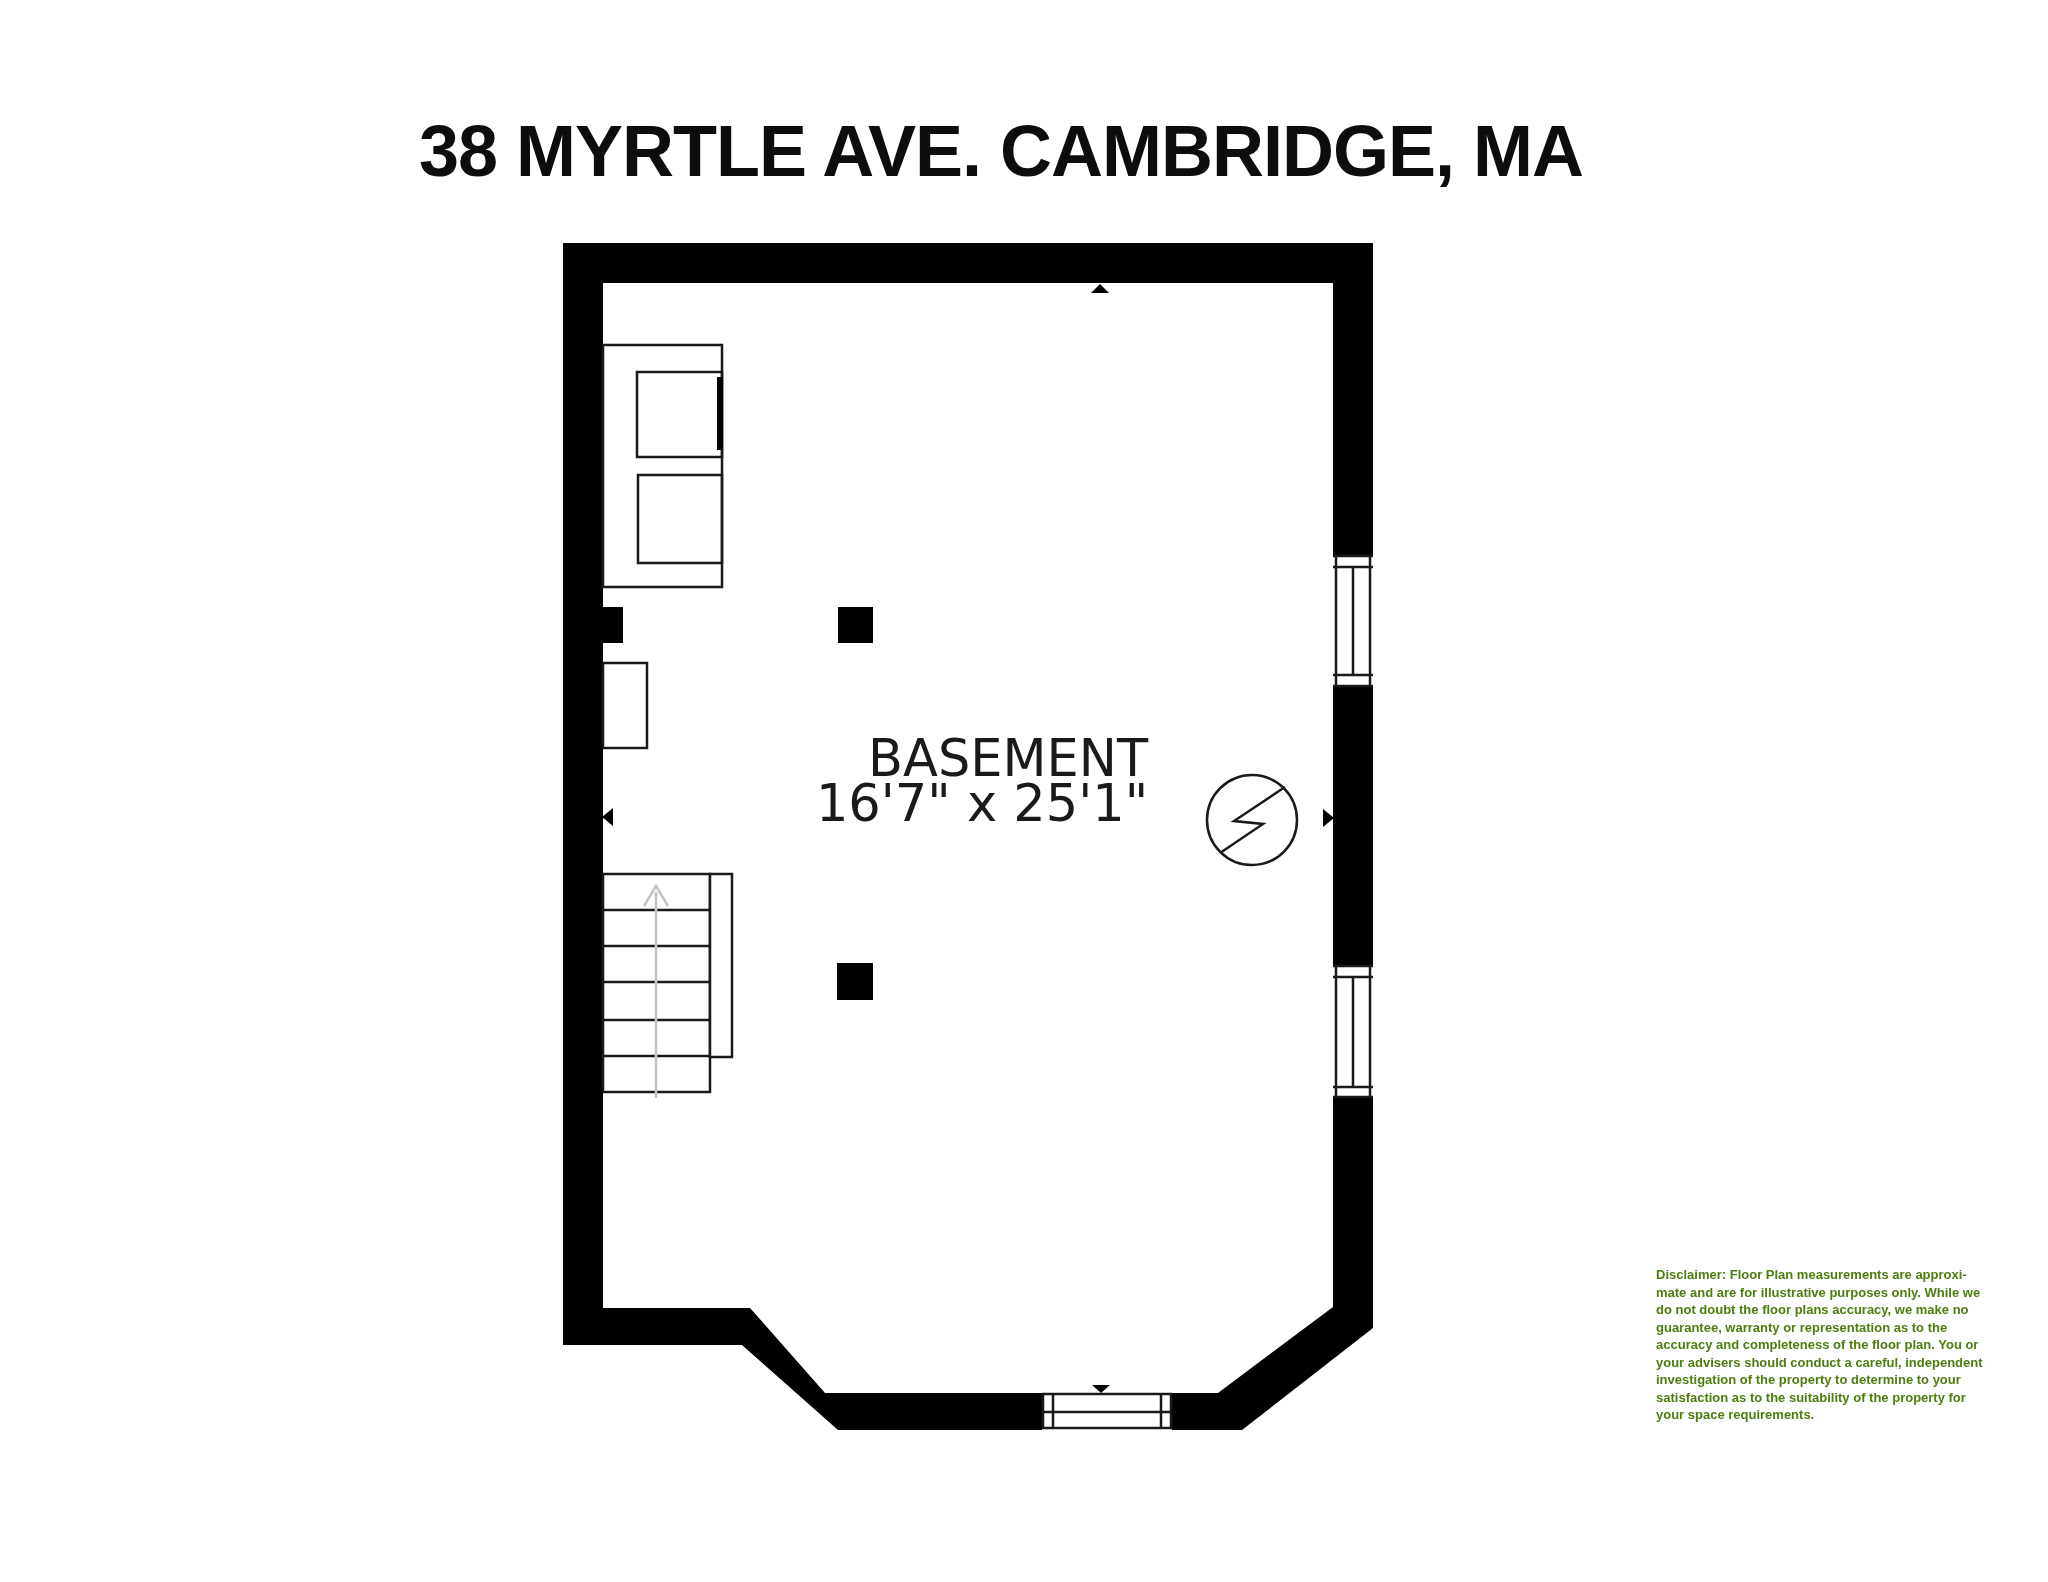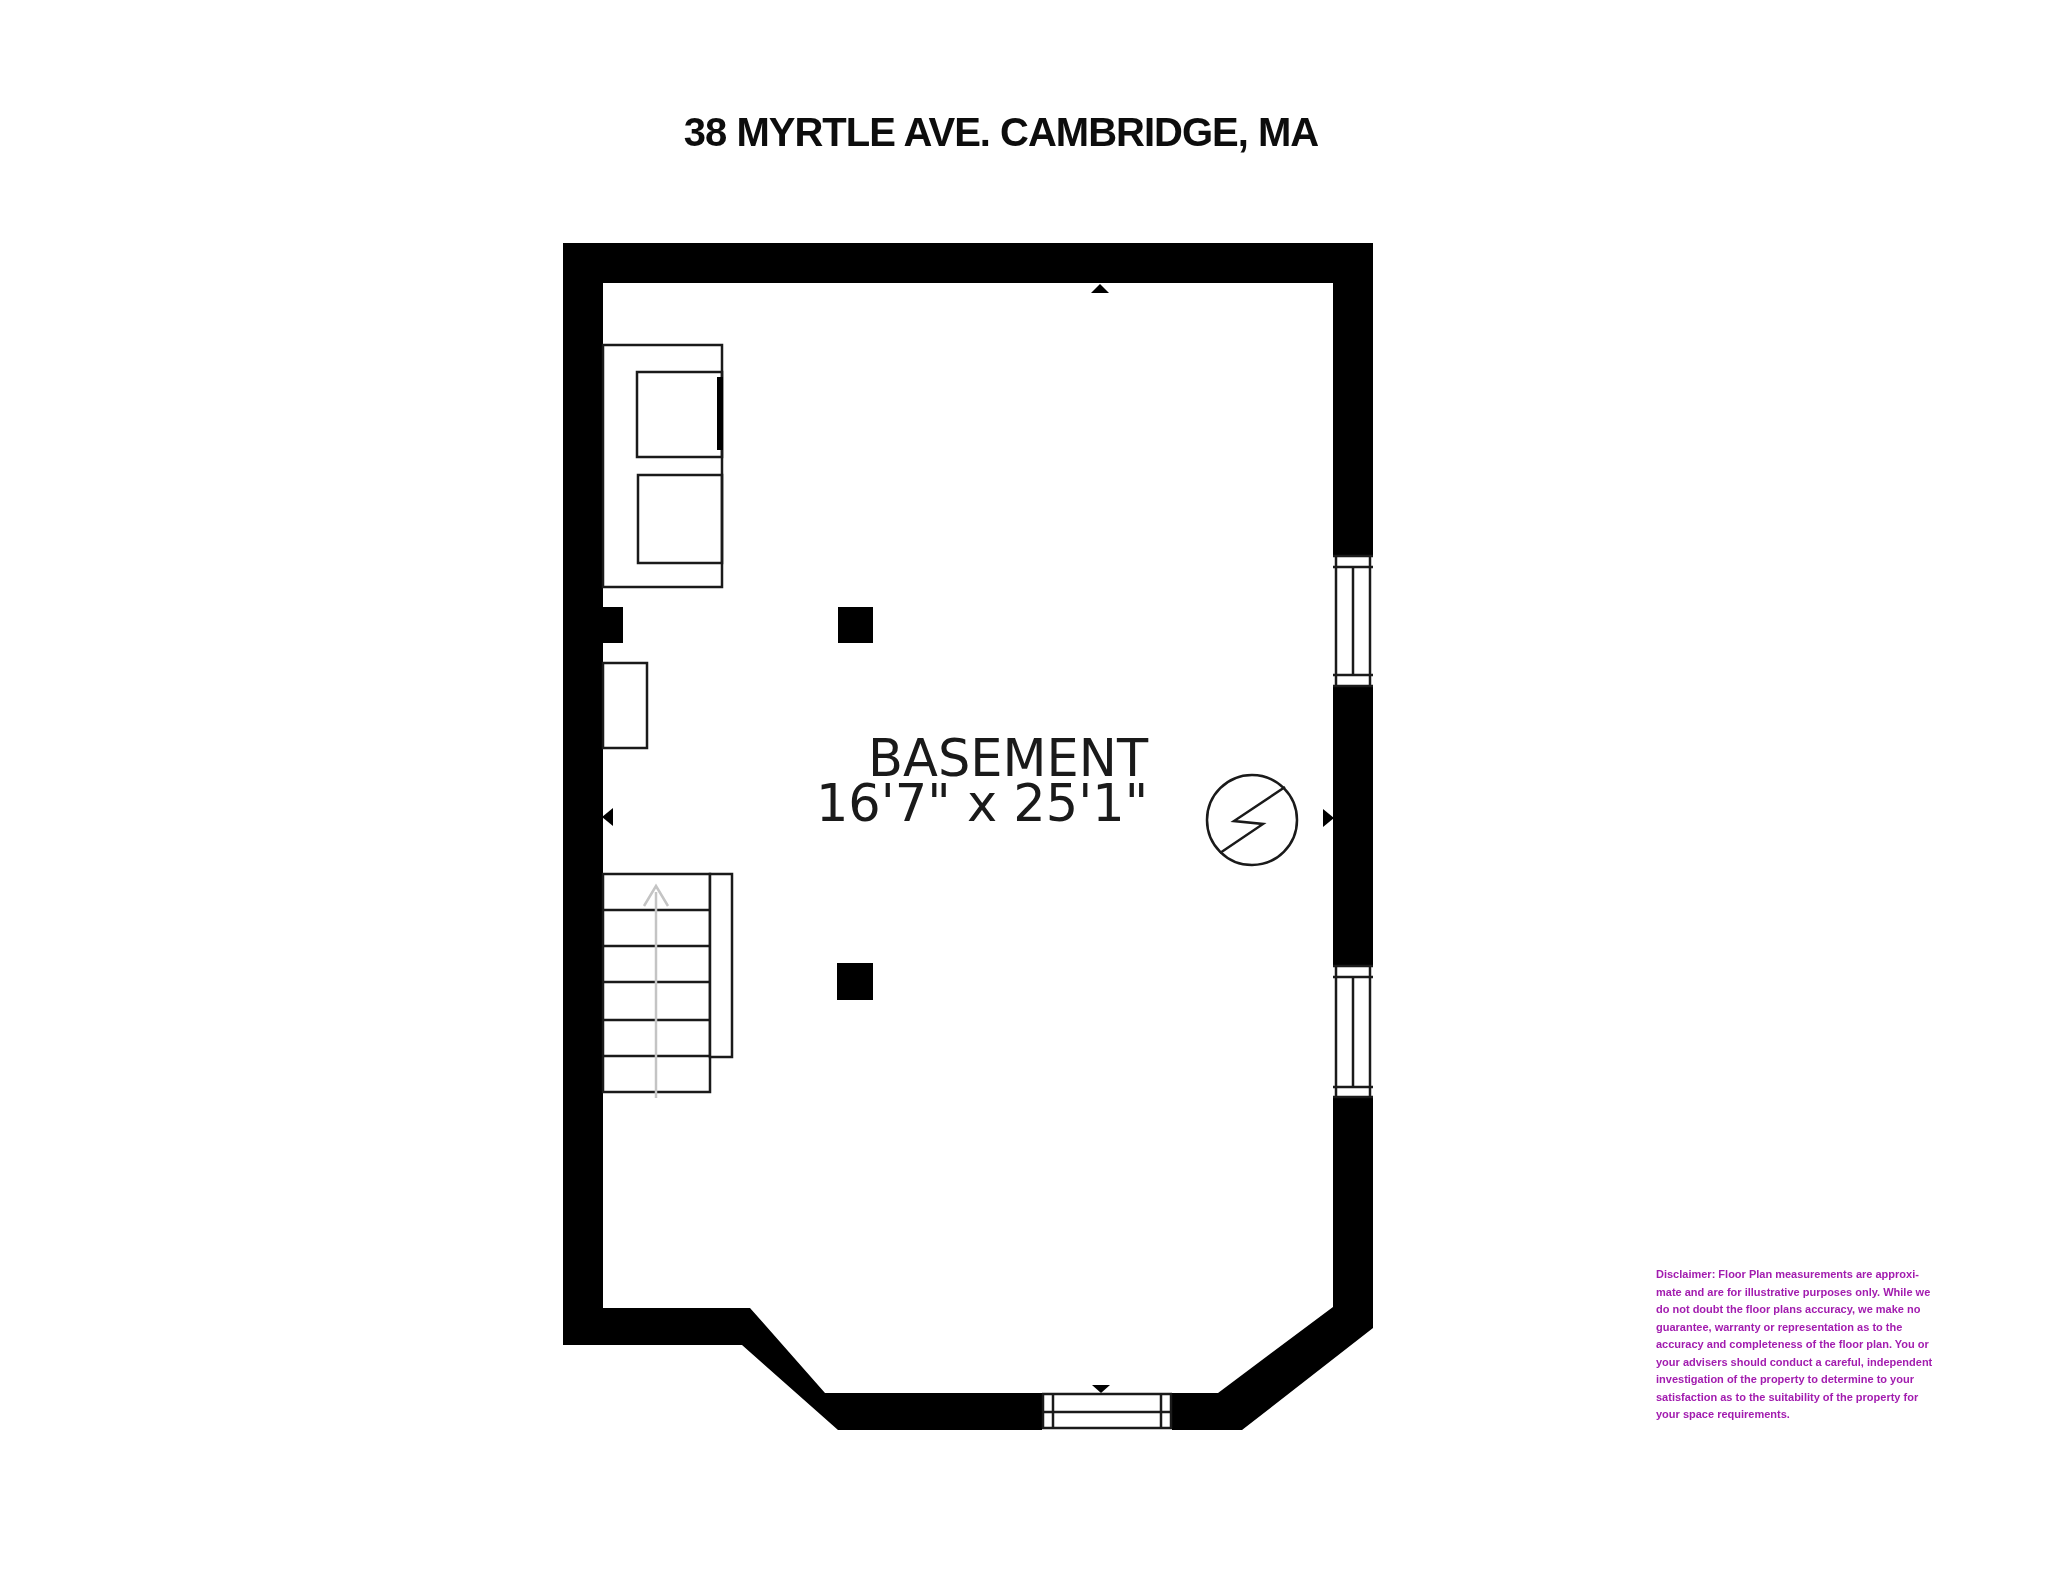--- a/index.html
+++ b/index.html
@@ -1,30 +1,30 @@
 <!DOCTYPE html>
 <html><head>
 <meta charset="utf-8">
 <style>
   html,body{margin:0;padding:0;background:#ffffff;}
   .canvas{position:relative;width:2048px;height:1582px;background:#fff;overflow:hidden;
           font-family:"Liberation Sans",sans-serif;}
   .plan-svg{position:absolute;left:0;top:0;}
   .address-title{position:absolute;left:1001px;top:110px;transform:translateX(-50%);
-      font-family:"Liberation Sans",sans-serif;font-weight:900;font-size:40px;
+      font-family:"Liberation Sans",sans-serif;font-weight:900;font-size:72px;
       letter-spacing:-1px;color:#0d0d0d;white-space:nowrap;}
   .room-label{position:absolute;left:982px;top:736px;transform:translateX(-50%);
       text-align:right;font-family:"DejaVu Sans",sans-serif;font-weight:400;
       font-size:51px;line-height:45px;color:#1a1a1a;white-space:nowrap;}
   .level-label{position:absolute;left:1836px;top:1183px;transform:translateX(-50%);
       font-family:"Liberation Sans",sans-serif;font-weight:800;font-size:50px;
       letter-spacing:-2px;color:#0d0d0d;white-space:nowrap;}
   .disclaimer{position:absolute;left:1656px;top:1266px;width:390px;
-      font-family:"Liberation Sans",sans-serif;font-weight:700;font-size:11px;
-      line-height:17.5px;color:#a21caf;white-space:pre-line;}
+      font-family:"Liberation Sans",sans-serif;font-weight:700;font-size:13px;
+      line-height:17.5px;color:#4d7c0f;white-space:pre-line;}
 </style>
 </head>
 <body>
 
 <div class="canvas">
 
   <svg class="plan-svg" width="2048" height="1582" viewBox="0 0 2048 1582" xmlns="http://www.w3.org/2000/svg">
 
     <path d="M563,243 H1373 V1328 L1242,1430 H838 L742,1345 H563 Z" fill="#000000"></path>
 

